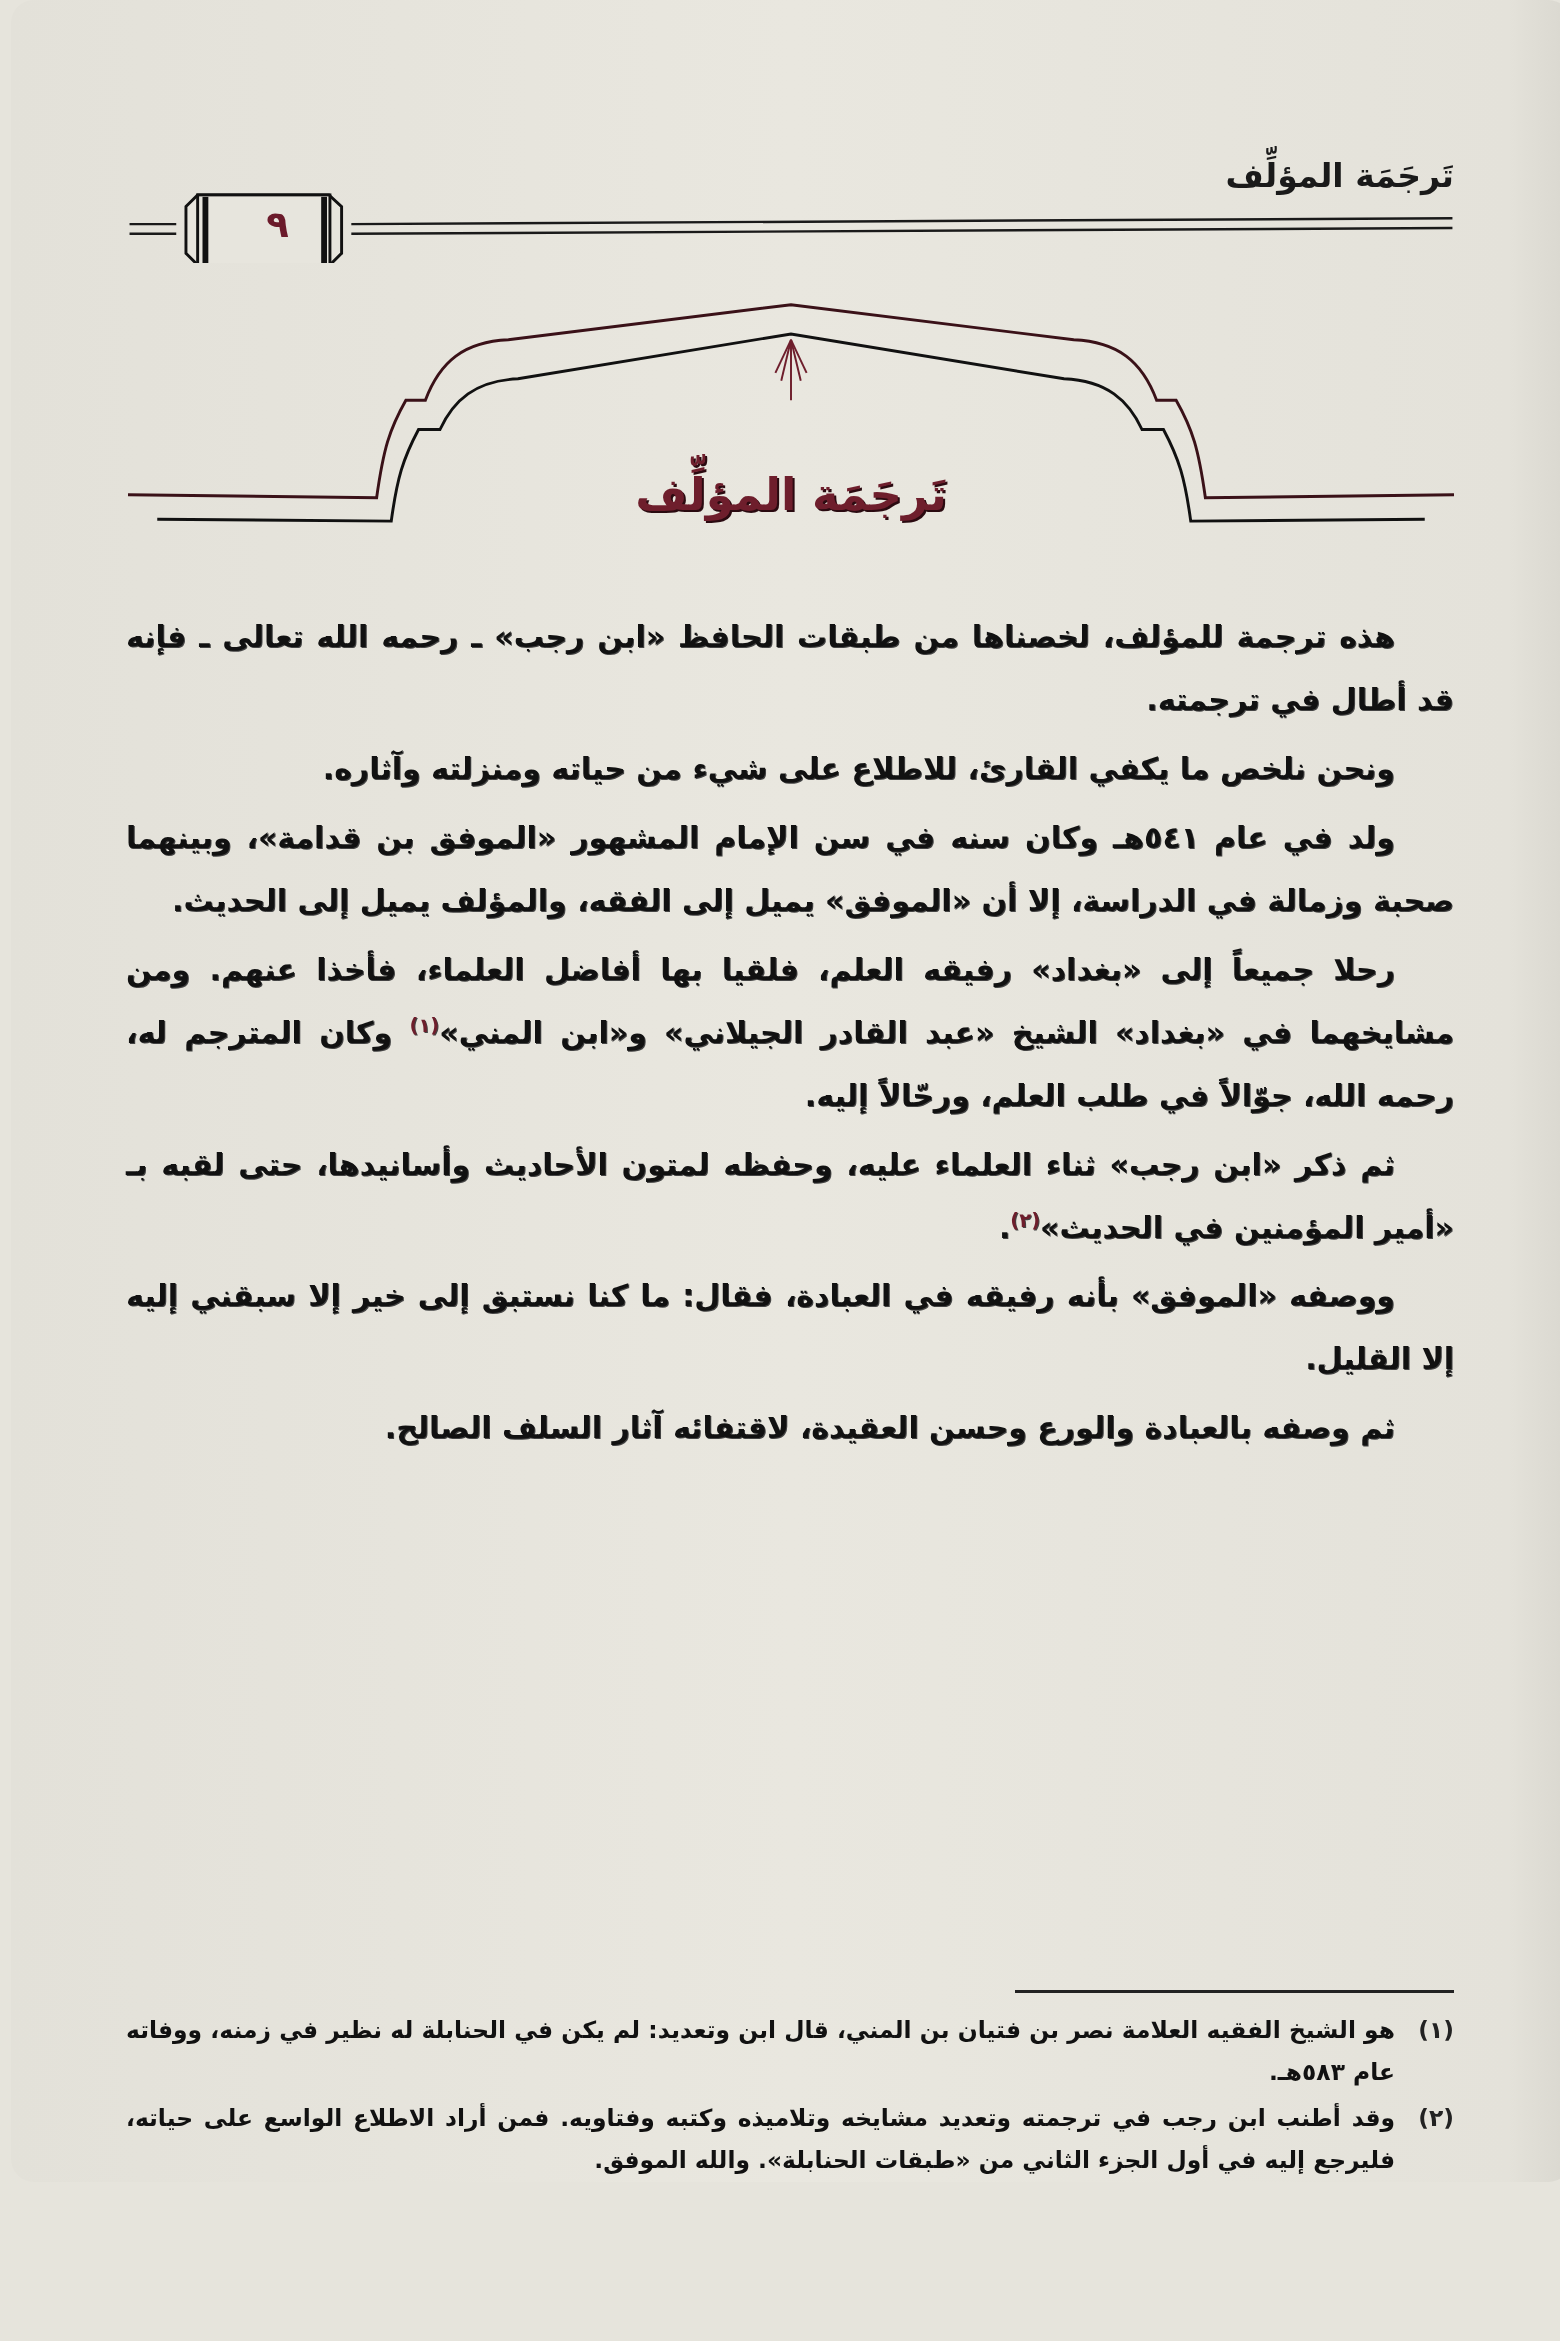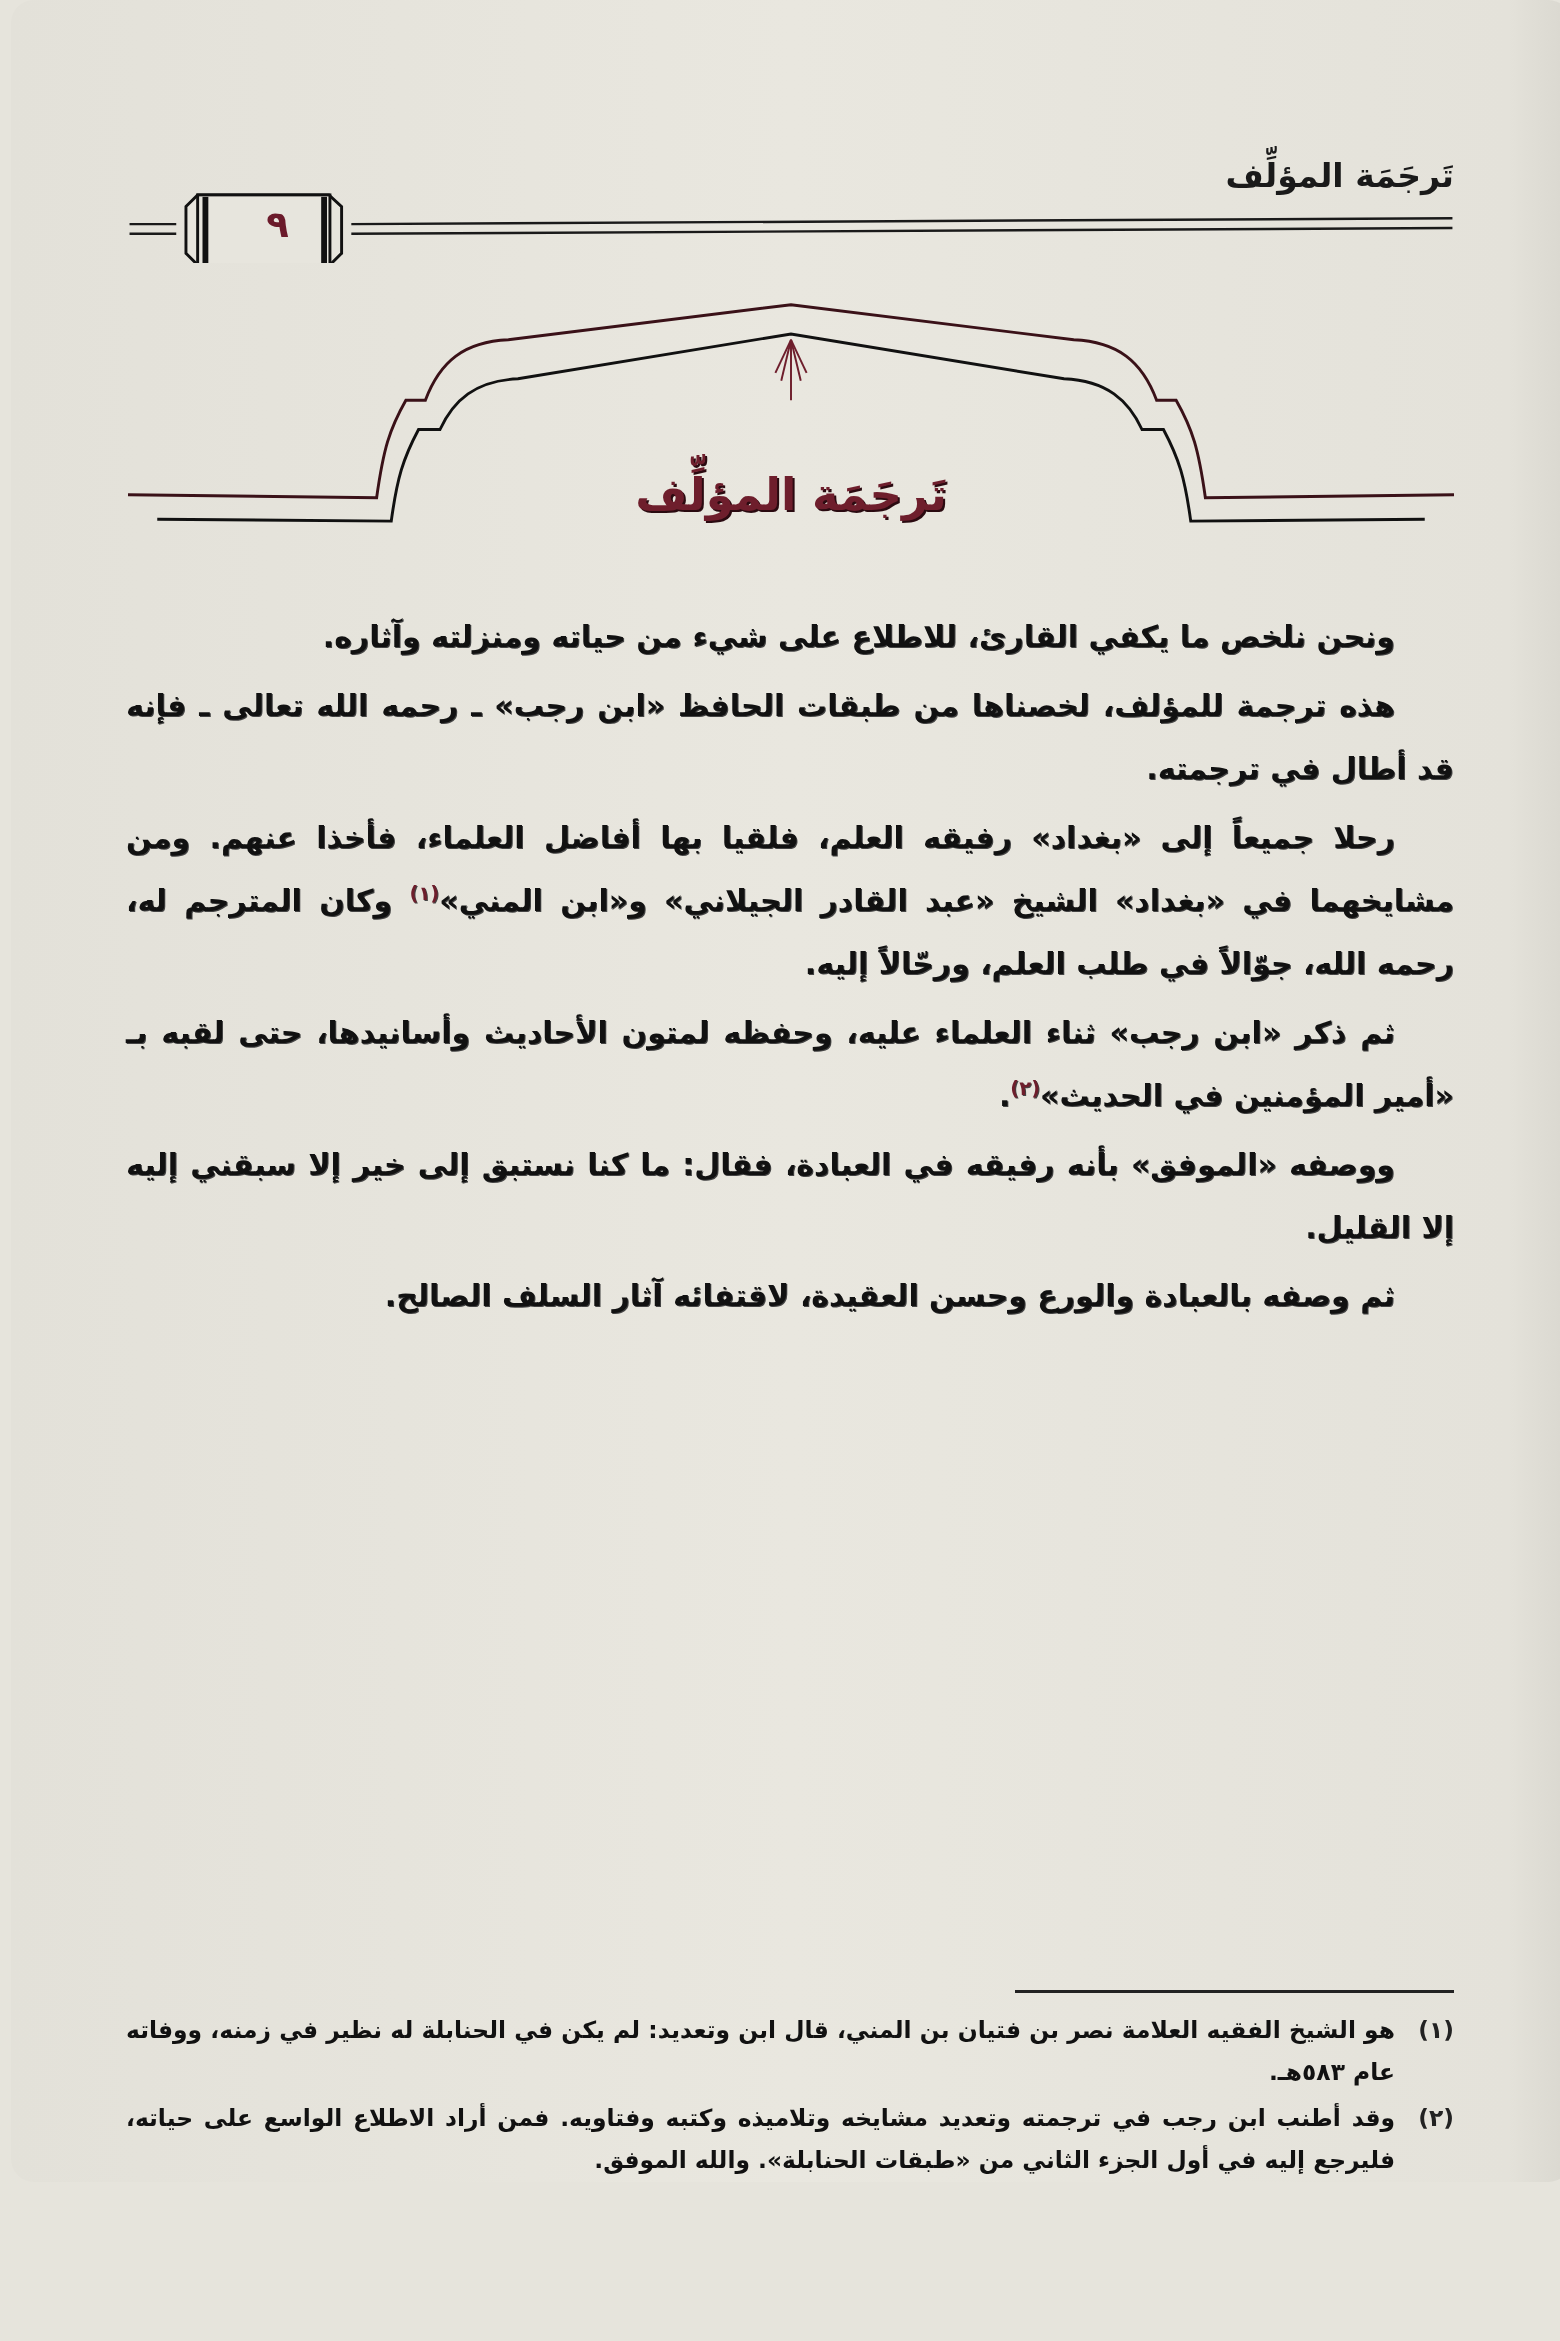--- a/index.html
+++ b/index.html
@@ -98,22 +98,23 @@
       <line x1="680" y1="48" x2="680" y2="110"></line>
       <line x1="680" y1="48" x2="670" y2="90"></line>
       <line x1="680" y1="48" x2="690" y2="90"></line>
       <line x1="680" y1="48" x2="664" y2="82"></line>
       <line x1="680" y1="48" x2="696" y2="82"></line>
     </g>
   </svg>
   <div class="chapter-title">تَرجَمَة المؤلِّف</div>
 
   <div class="body-text">
+    <p>هذه ترجمة للمؤلف، لخصناها من طبقات الحافظ «ابن رجب» ـ رحمه الله تعالى ـ فإنه قد أطال في ترجمته.</p>
     <p>ونحن نلخص ما يكفي القارئ، للاطلاع على شيء من حياته ومنزلته وآثاره.</p>
-    <p>هذه ترجمة للمؤلف، لخصناها من طبقات الحافظ «ابن رجب» ـ رحمه الله تعالى ـ فإنه قد أطال في ترجمته.</p>
+    <p>ولد في عام ٥٤١هـ وكان سنه في سن الإمام المشهور «الموفق بن قدامة»، وبينهما صحبة وزمالة في الدراسة، إلا أن «الموفق» يميل إلى الفقه، والمؤلف يميل إلى الحديث.</p>
     <p>
       <span>رحلا جميعاً إلى «بغداد» رفيقه العلم، فلقيا بها أفاضل العلماء، فأخذا عنهم.</span>
       <span>ومن مشايخهما في «بغداد» الشيخ «عبد القادر الجيلاني» و«ابن المني»</span><sup class="fn">(١)</sup>
       <span>وكان المترجم له، رحمه الله، جوّالاً في طلب العلم، ورحّالاً إليه.</span>
     </p>
     <p>
       <span>ثم ذكر «ابن رجب» ثناء العلماء عليه، وحفظه لمتون الأحاديث وأسانيدها، حتى لقبه بـ «أمير المؤمنين في الحديث»</span><sup class="fn">(٢)</sup><span>.</span>
     </p>
     <p>ووصفه «الموفق» بأنه رفيقه في العبادة، فقال: ما كنا نستبق إلى خير إلا سبقني إليه إلا القليل.</p>
     <p>ثم وصفه بالعبادة والورع وحسن العقيدة، لاقتفائه آثار السلف الصالح.</p>

